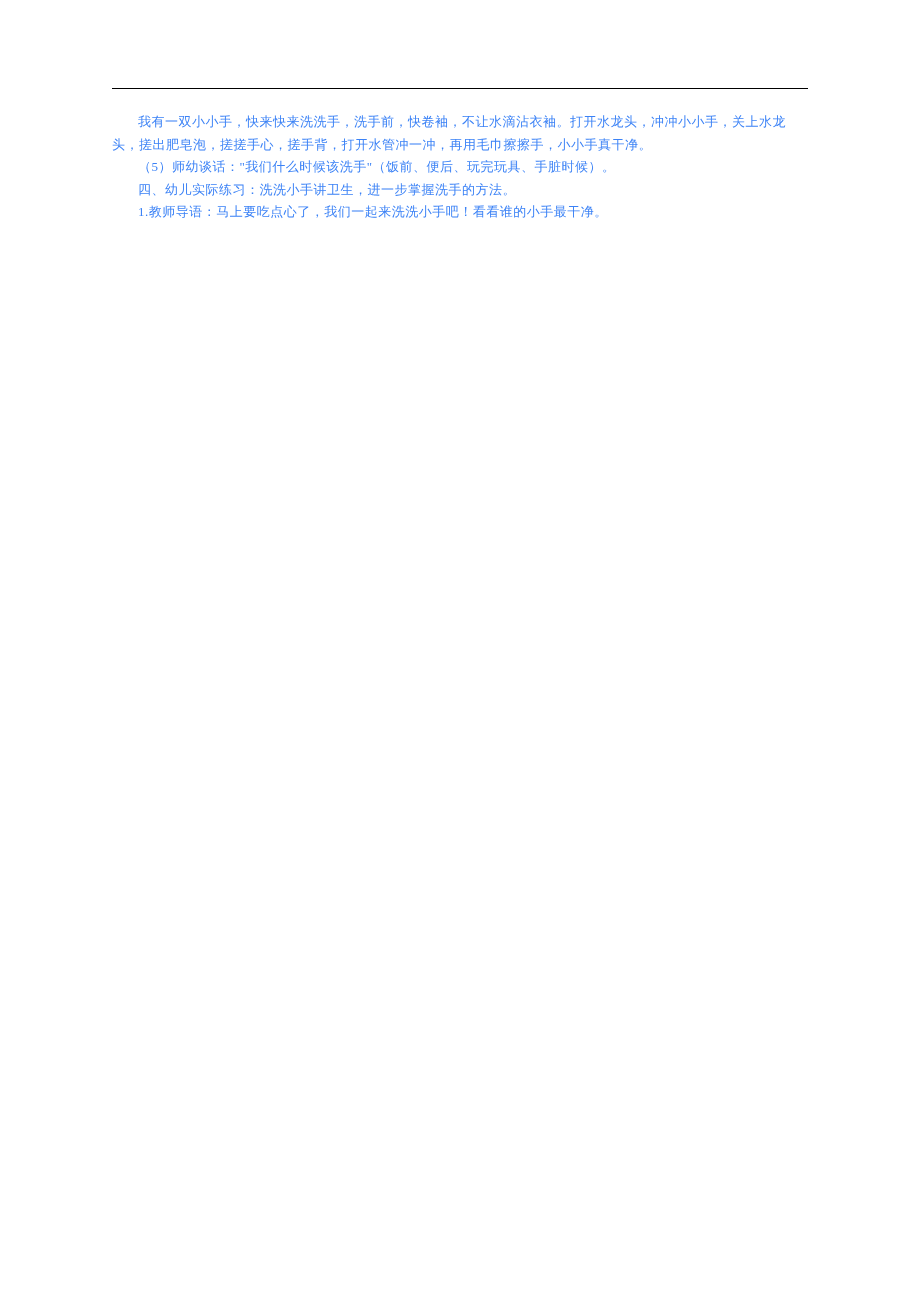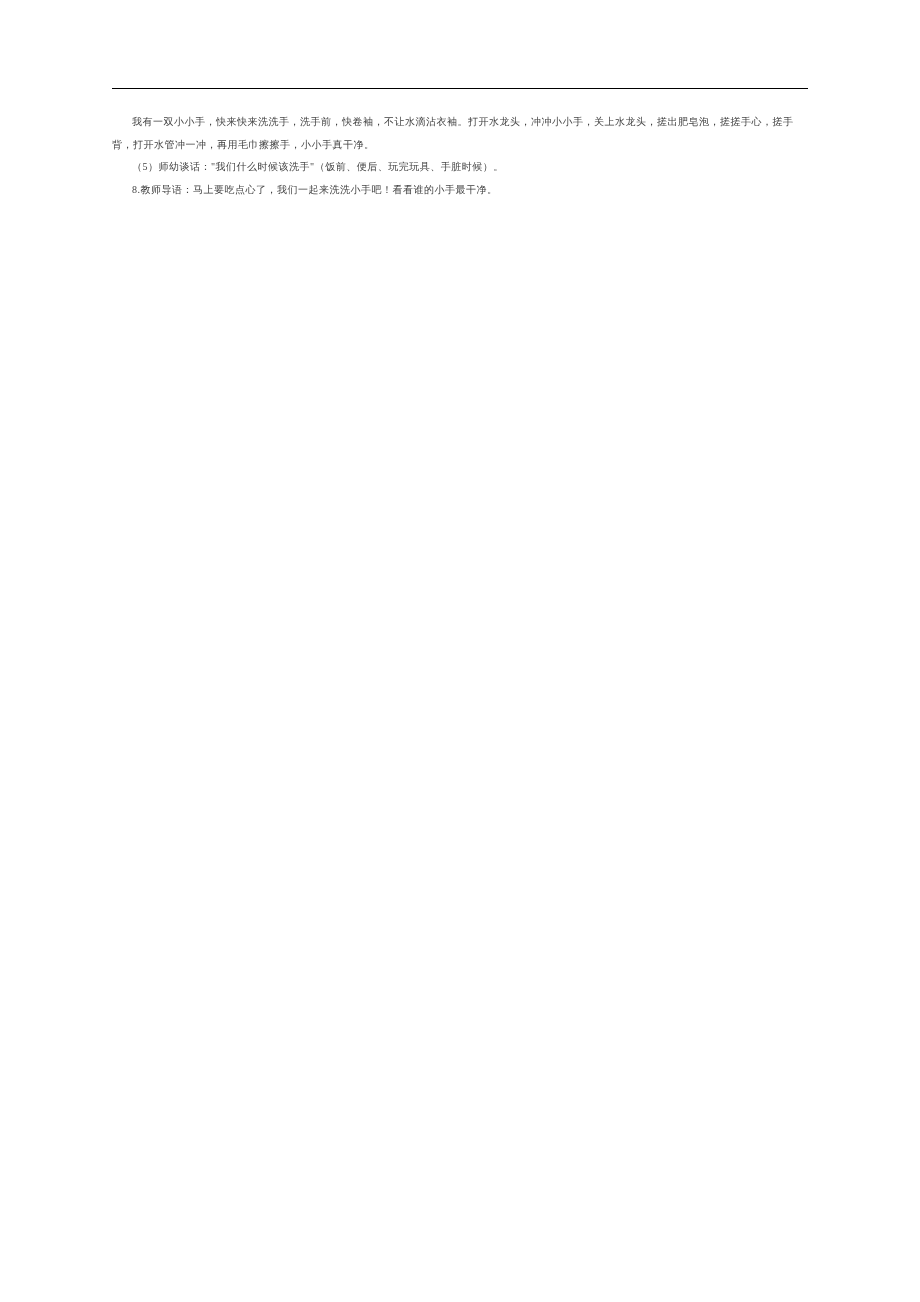--- a/index.html
+++ b/index.html
@@ -16,32 +16,33 @@
     }
     .page {
       padding: 88px 112px 0 112px;
     }
     .horizontal-rule {
       border: none;
       border-top: 1.5px solid #000000;
       margin-bottom: 22px;
     }
     .content {
-      font-size: 10px;
+      font-size: 13px;
       line-height: 22.5px;
-      color: #404040;
+      color: #3b82f6;
       letter-spacing: 0.5px;
     }
     .para {
       text-indent: 2em;
     }
   </style>
 </head>
 <body>
 
 <div class="page">
   <hr class="horizontal-rule">
   <div class="content">
     <p class="para">我有一双小小手，快来快来洗洗手，洗手前，快卷袖，不让水滴沾衣袖。打开水龙头，冲冲小小手，关上水龙头，搓出肥皂泡，搓搓手心，搓手背，打开水管冲一冲，再用毛巾擦擦手，小小手真干净。</p>
     <p class="para">（5）师幼谈话："我们什么时候该洗手"（饭前、便后、玩完玩具、手脏时候）。</p>
-    <p class="para">8.教师导语：马上要吃点心了，我们一起来洗洗小手吧！看看谁的小手最干净。</p>
+    <p class="para">四、幼儿实际练习：洗洗小手讲卫生，进一步掌握洗手的方法。</p>
+    <p class="para">1.教师导语：马上要吃点心了，我们一起来洗洗小手吧！看看谁的小手最干净。</p>
   </div>
 </div>
 
 </body></html>

